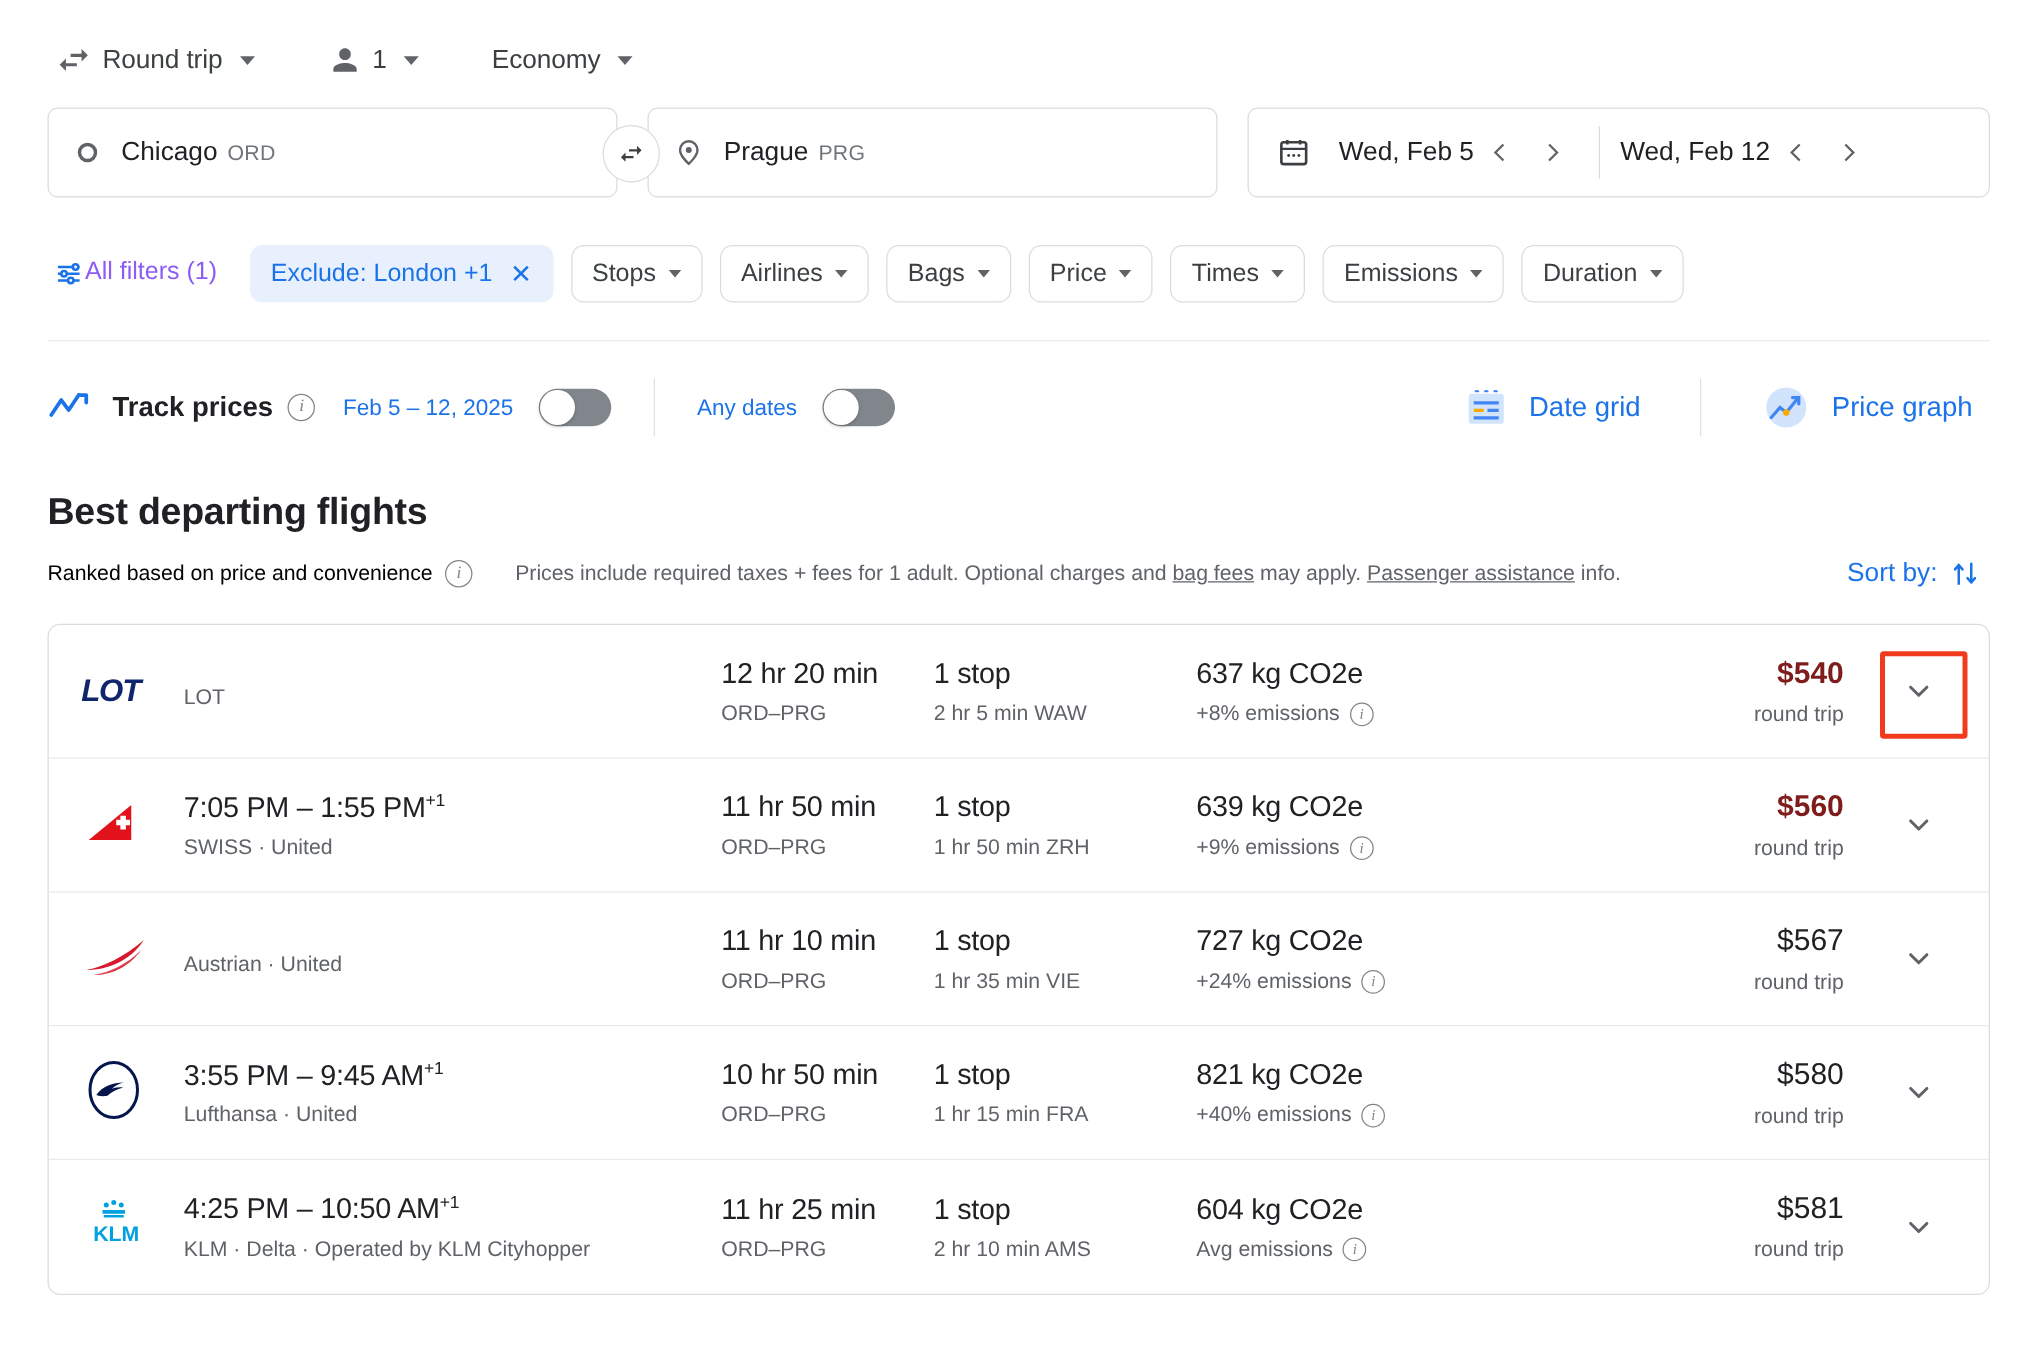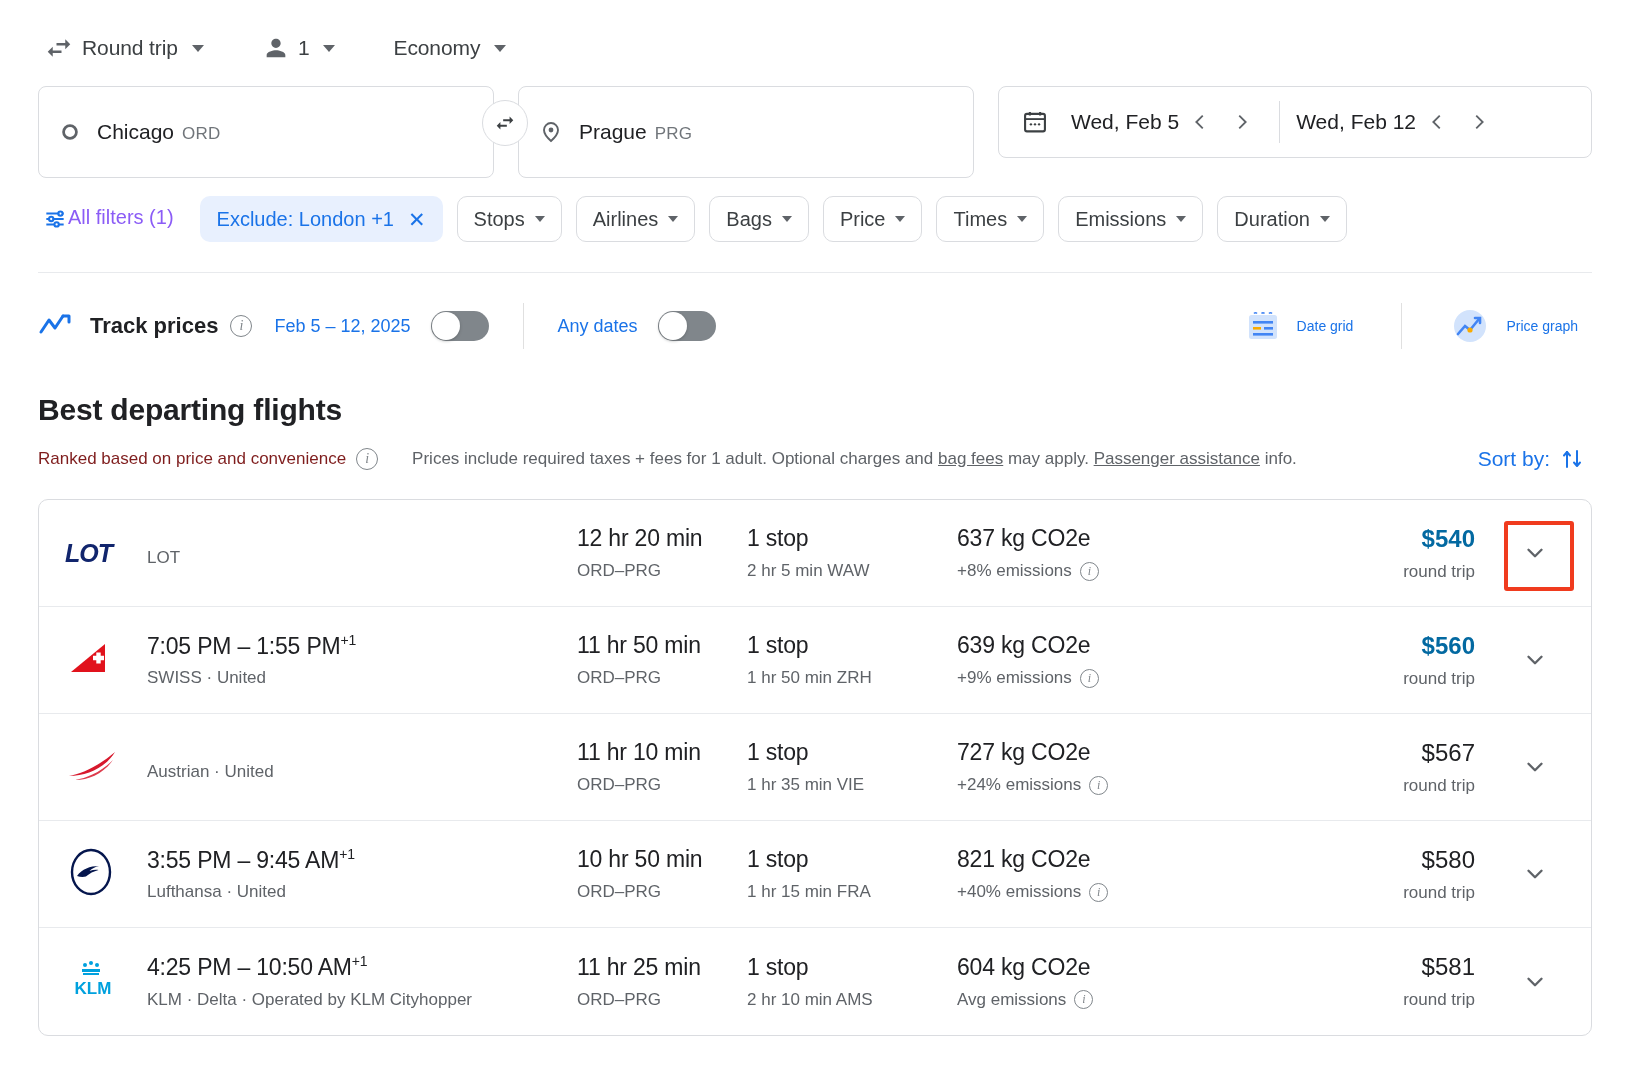--- a/index.html
+++ b/index.html
@@ -47,21 +47,21 @@
   }
   .places {
     flex: 0 0 936px; display: flex; position: relative;
   }
   .field {
     border: 1px solid #dadce0;
     border-radius: 8px;
     background: #fff;
     display: flex; align-items: center;
     padding: 0 20px;
-    height: 92px;
+    height: 72px;
     cursor: text;
   }
   .place-origin { width: 456px; }
   .place-dest { width: 456px; margin-left: 24px; }
   .place-text {
     font-size: 21px; color: #202124; margin-left: 16px;
     display: flex; align-items: baseline; gap: 8px;
   }
   .place-code { font-size: 17px; color: #70757a; letter-spacing: 0.2px; }
   .swap-btn {
@@ -156,34 +156,34 @@
     position: absolute; left: 1px; top: 1px;
     width: 28px; height: 28px; border-radius: 50%;
     background: #fff; box-shadow: 0 1px 3px rgba(60,64,67,.4);
   }
   .vdiv { width: 1px; height: 46px; background: #e0e0e0; margin: 0 34px; }
   .track-right {
     margin-left: auto; display: flex; align-items: center;
   }
   .chip-link {
     display: flex; align-items: center; gap: 16px;
-    color: #1a73e8; font-size: 14px; cursor: pointer;
+    color: #1a73e8; font-size: 22px; cursor: pointer;
     padding: 8px 14px; border-radius: 8px;
   }
 
   
   .results-head { padding: 40px 38px 0 38px; }
   .results-title {
     font-size: 30px; font-weight: bold; color: #202124; letter-spacing: -0.2px;
   }
   .results-sub {
     display: flex; align-items: center;
     margin-top: 14px; font-size: 17px; color: #5f6368;
   }
-  .results-sub .ranked { color: #7f1d1d; }
+  .results-sub .ranked { color: #000000; }
   .results-sub .prices { margin-left: 34px; }
   .results-sub u { text-decoration: underline; cursor: pointer; }
   .sort-by {
     margin-left: auto; display: flex; align-items: center; gap: 10px;
     color: #1a73e8; font-size: 21px; cursor: pointer;
     padding: 6px 8px; border-radius: 6px;
   }
 
   
   .flight-card {
@@ -214,21 +214,21 @@
     font-size: 23px; color: #202124; font-weight: normal;
     letter-spacing: -0.2px; white-space: nowrap;
   }
   .primary .sup { font-size: 14px; vertical-align: super; }
   .secondary {
     font-size: 17px; color: #5f6368; margin-top: 9px; white-space: nowrap;
   }
   .price {
     font-size: 24px; color: #202124; font-weight: normal;
   }
-  .price.green { color: #0369a1; font-weight: bold; text-align: right; }
+  .price.green { color: #7f1d1d; font-weight: bold; text-align: right; }
   .price-sub { font-size: 17px; color: #5f6368; margin-top: 9px; }
   .co2-info {
     display: inline-flex; align-items: center; gap: 8px;
   }
   .mini-i {
     width: 19px; height: 19px; border-radius: 50%;
     border: 1.4px solid #80868b; color: #80868b; font-size: 12px;
     display: inline-flex; align-items: center; justify-content: center;
     font-family: "Liberation Serif", serif; font-style: italic;
   }

